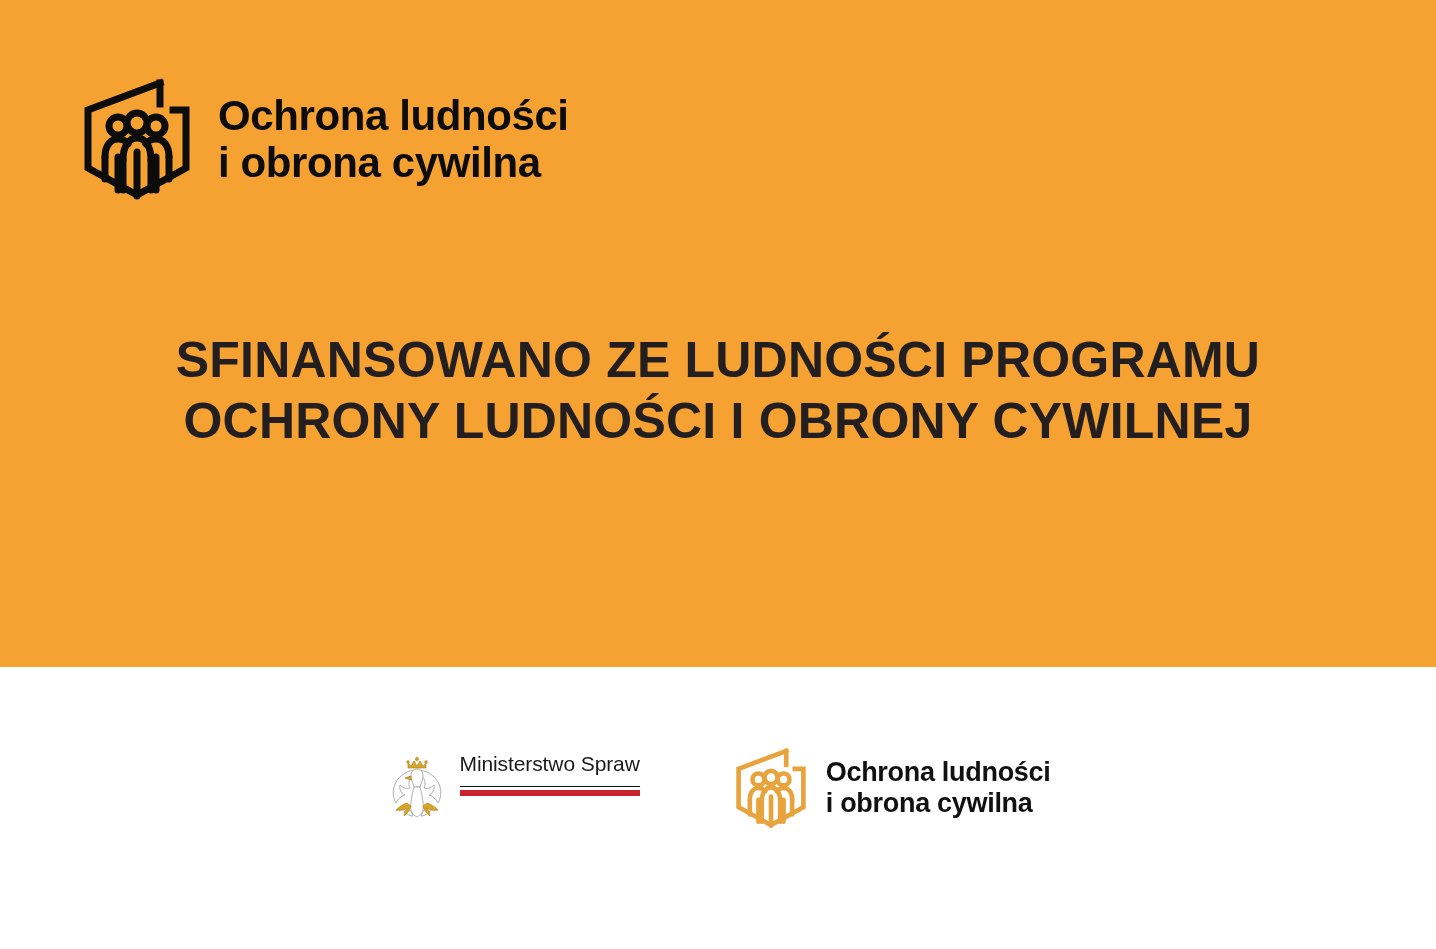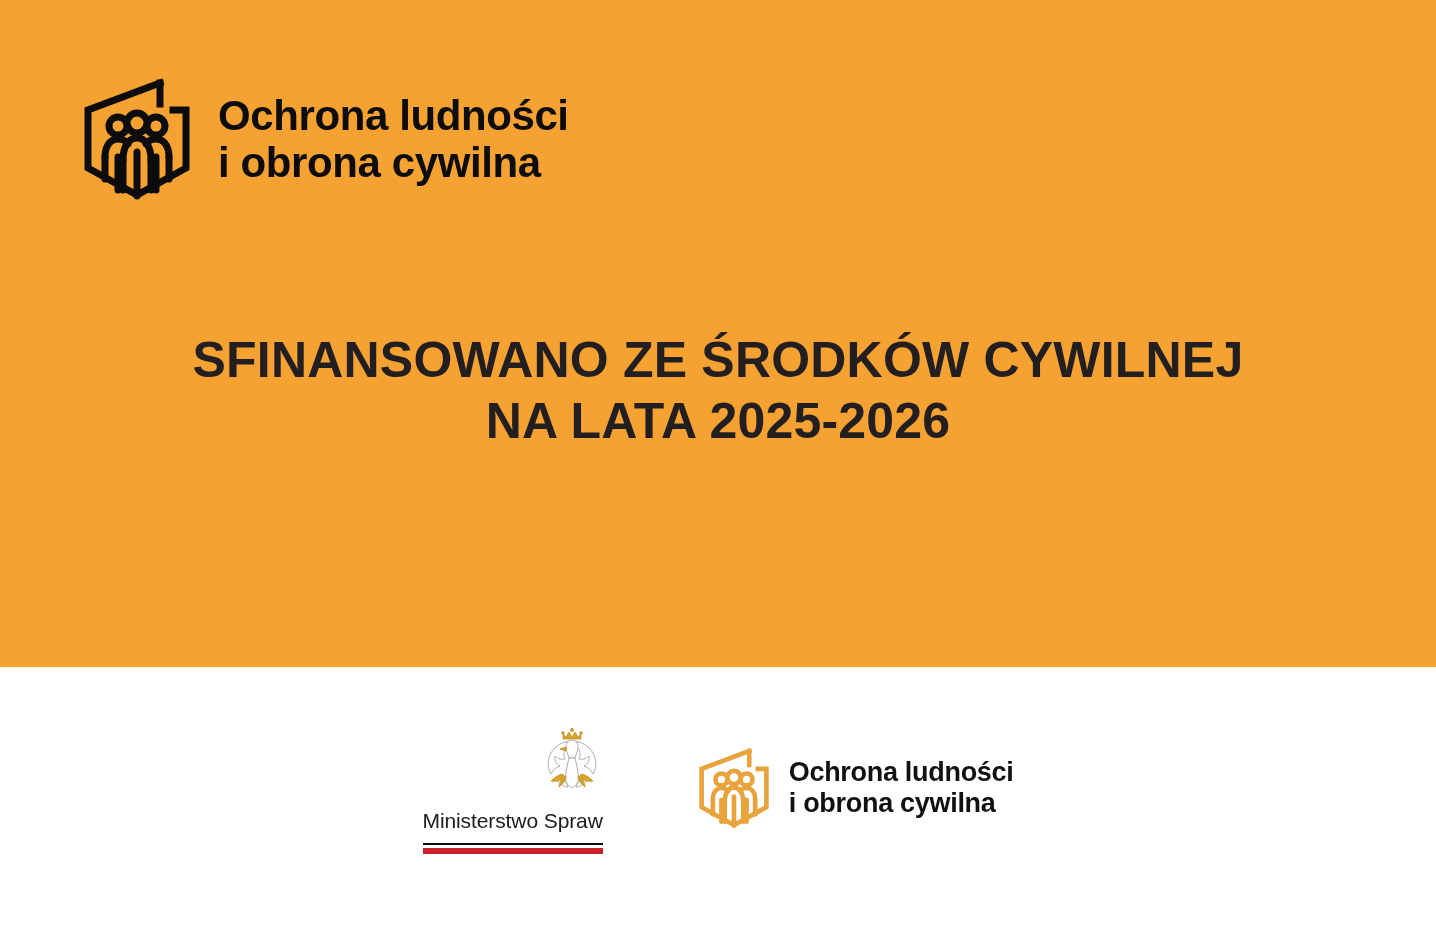--- a/index.html
+++ b/index.html
@@ -78,23 +78,22 @@
     align-items: center;
     justify-content: center;
     gap: 92px;
     padding-bottom: 40px;
     box-sizing: border-box;
   }
 
   
   #mswia-logo {
     display: flex;
-    align-items: flex-end;
+    align-items: flex-start;
     gap: 12px;
-    flex-direction: column;
   }
   #mswia-logo .eagle {
     width: 62px;
     height: 72px;
     flex: 0 0 auto;
     margin-top: 2px;
   }
   #mswia-logo .txtblock {
     display: flex;
     flex-direction: column;
@@ -173,22 +172,22 @@
     </svg>
   </span>
 
   <span class="wordmark">
     <span>Ochrona ludności</span><br>
     <span>i obrona cywilna</span>
   </span>
 </div>
 
 <div id="headline">
-  <span class="hl">SFINANSOWANO ZE ŚRODKÓW CYWILNEJ</span>
-  <span class="hl">NA LATA 2025-2026</span>
+  <span class="hl">SFINANSOWANO ZE LUDNOŚCI PROGRAMU</span>
+  <span class="hl">OCHRONY LUDNOŚCI I OBRONY CYWILNEJ</span>
 </div>
 
 <div id="footer">
 
   <div id="mswia-logo">
     <span class="eagle">
       <svg viewBox="0 0 62 72" width="62" height="72" aria-hidden="true">
 
         <g stroke="#9a9a9a" stroke-width="0.8" fill="#ffffff">
 

